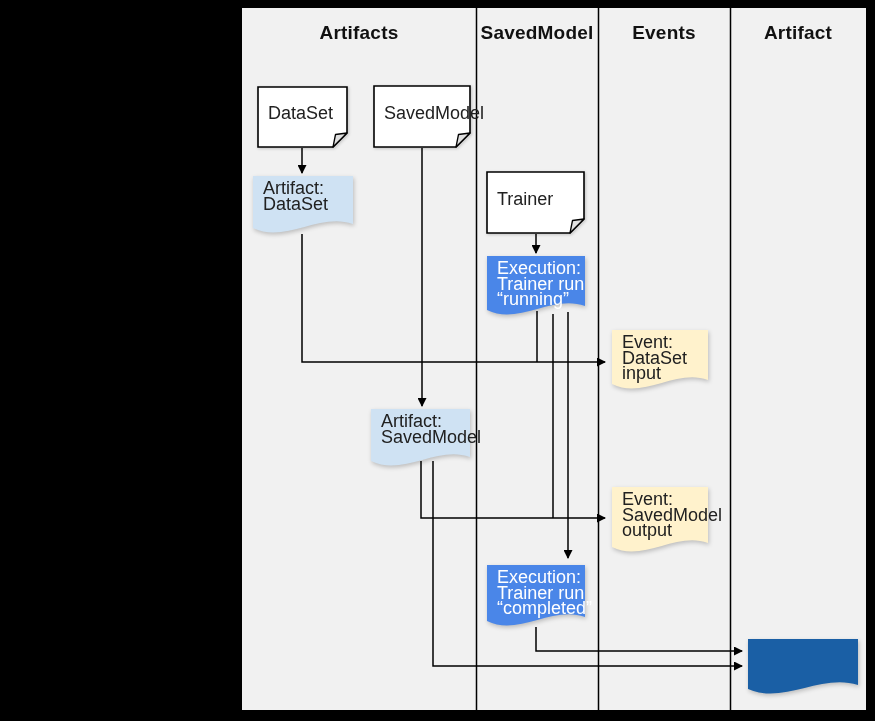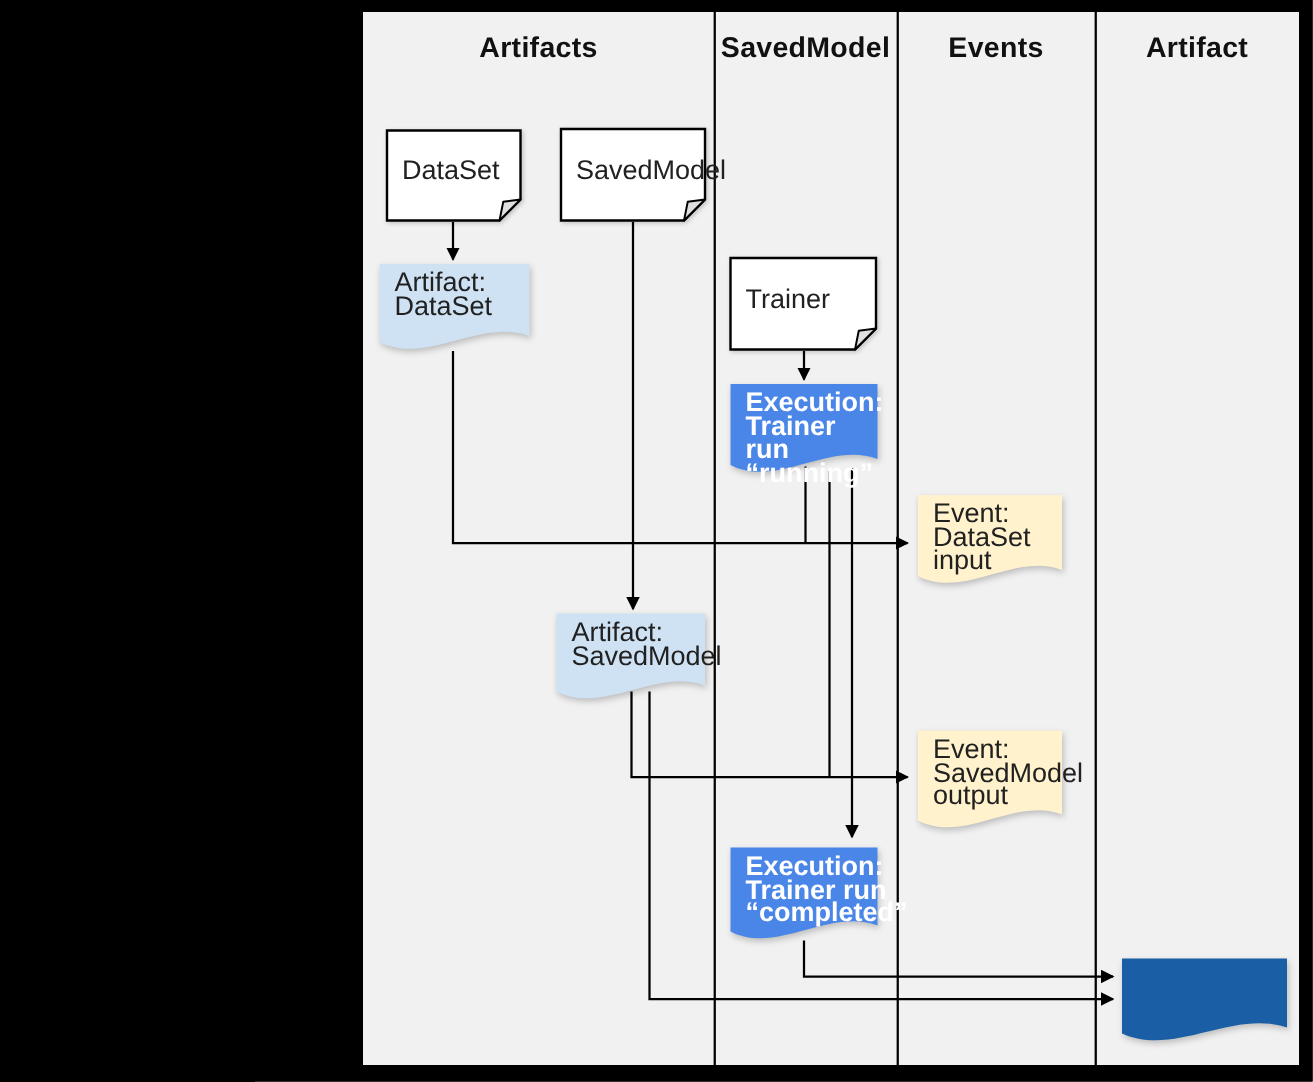--- a/index.html
+++ b/index.html
@@ -15,21 +15,21 @@
   #wires{position:absolute;left:0;top:0;width:624px;height:702px;z-index:1;}
   .hdr{position:absolute;top:14px;height:22px;z-index:3;text-align:center;
     font-size:19px;font-weight:700;color:#111;letter-spacing:.2px;}
   .node{position:absolute;z-index:2;}
   .node svg{position:absolute;left:0;top:0;overflow:visible;}
   .wave svg{filter:drop-shadow(1px 2px 2px rgba(0,0,0,.22));}
   .doc svg{filter:drop-shadow(1px 1.5px 1.5px rgba(0,0,0,.2));}
   .lbl{position:absolute;white-space:pre-line;font-size:18px;line-height:15.5px;color:var(--text-dark);}
   .doc .lbl{left:11px;top:0;bottom:6px;display:flex;align-items:center;}
   .wave .lbl{left:10px;top:5px;}
-  .lbl.light{color:var(--text-light);font-weight:bold;}
+  .lbl.light{color:var(--text-light);}
   .shape-artifact{fill:var(--artifact);}
   .shape-execution{fill:var(--execution);}
   .shape-event{fill:var(--event);}
   .shape-context{fill:var(--context);}
   .shape-box{fill:var(--box-fill);stroke:var(--line);stroke-width:1.6;}
   .shape-fold{fill:var(--fold-fill);stroke:var(--line);stroke-width:1.3;stroke-linejoin:round;}
   .wire{stroke:var(--line);stroke-width:1.5;fill:none;}
   .divider{stroke:var(--line);stroke-width:1.5;}
 </style>
 </head>

